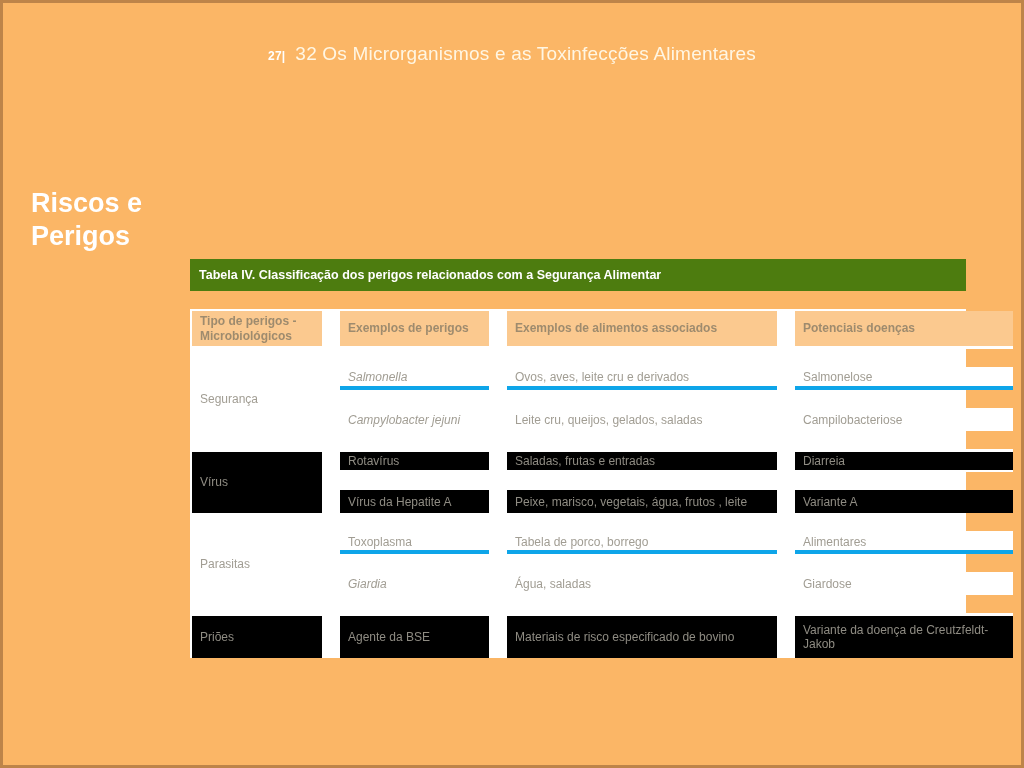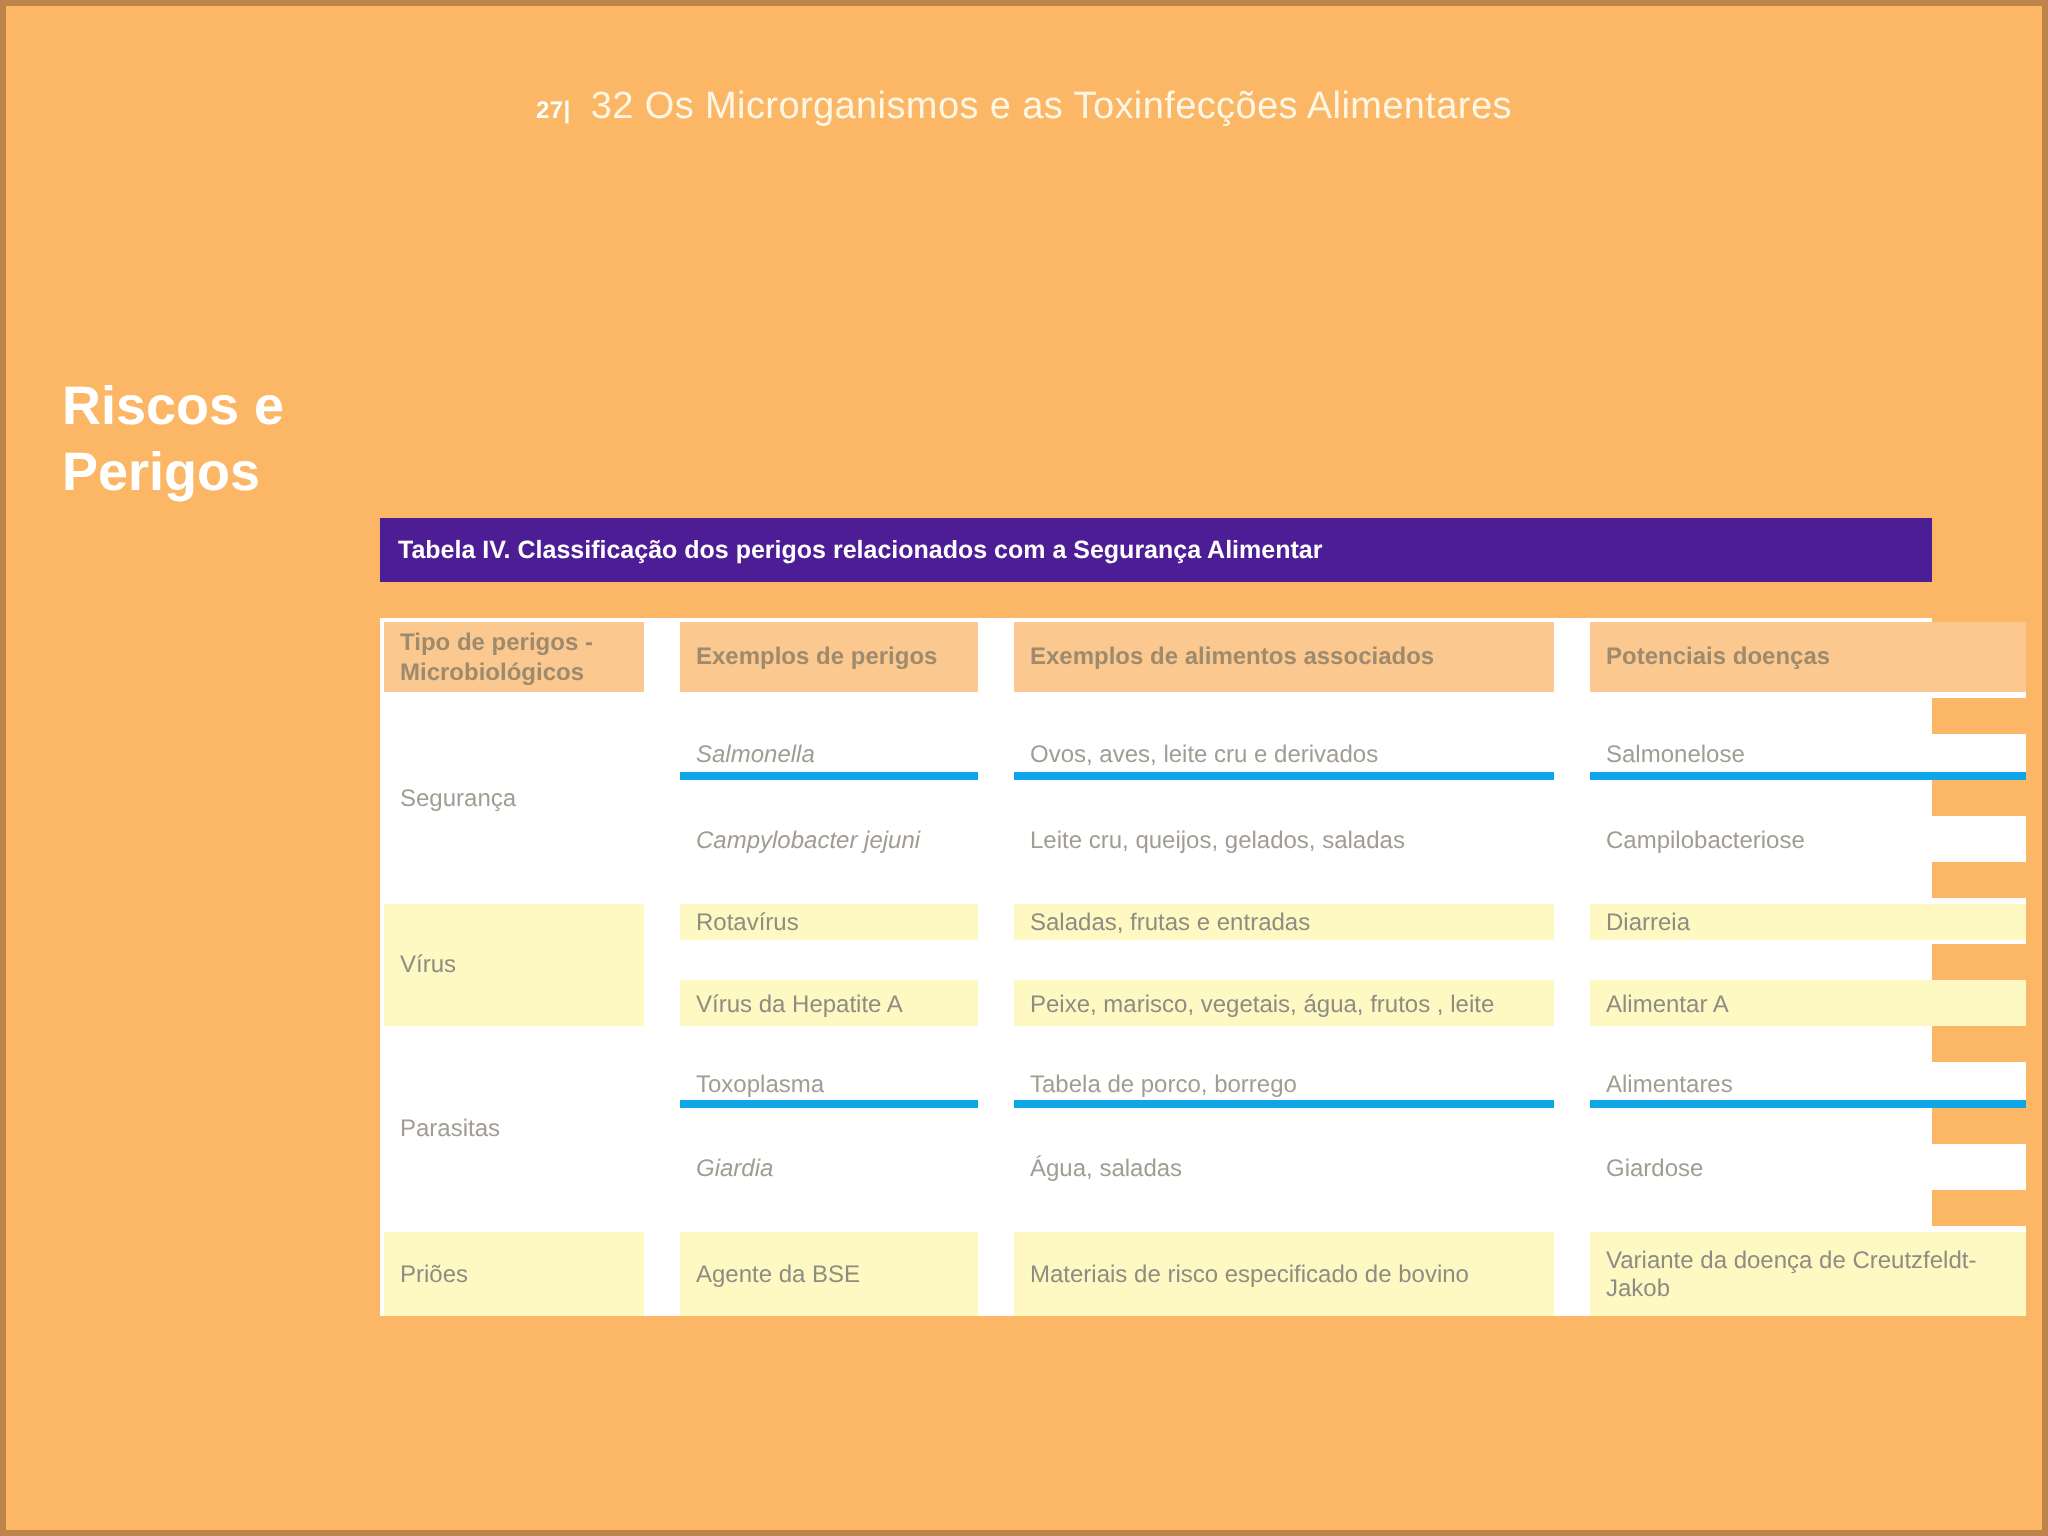--- a/index.html
+++ b/index.html
@@ -29,21 +29,21 @@
     position:absolute;left:28px;top:184px;width:160px;
     color:#ffffff;
     font-weight:bold;
     font-size:27px;
     line-height:1.22;
   }
   .table-zone{
     position:absolute;left:187px;top:256px;width:776px;
   }
   .caption-bar{
-    background:#4c1d95;
+    background:#4d7c0f;
     color:#ffffff;
     font-weight:bold;
     font-size:12.5px;
     height:32px;
     line-height:32px;
     padding-left:9px;
     box-sizing:border-box;
   }
   .grid{
     margin-top:18px;
@@ -66,21 +66,21 @@
     box-sizing:border-box;
   }
   .hdr{
     background:#fbc98f;
     color:#9e8b6e;
     font-weight:bold;
     border-bottom:3px solid #ffffff;
     line-height:1.25;
   }
   .tone-white{background:#ffffff;color:#a19d93;}
-  .tone-orange{background:#fef9c3;color:#8f8c83;}
+  .tone-orange{background:#000000;color:#8f8c83;}
   .sep-white{border-bottom:4px solid #0ea5e9;}
   .sep-orange{border-bottom:2px solid #ffffff;}
   .group-start{border-top:3px solid #ffffff;}
   .italic{font-style:italic;}
   .type-cell{line-height:1.2;}
 </style>
 </head>
 <body>
 
 <div class="slide-header">
@@ -102,21 +102,21 @@
       <div class="cell tone-white sep-white" style="grid-area: 2 / 4;">Salmonelose</div>
       <div class="cell tone-white italic" style="grid-area: 3 / 2;">Campylobacter jejuni</div>
       <div class="cell tone-white" style="grid-area: 3 / 3;">Leite cru, queijos, gelados, saladas</div>
       <div class="cell tone-white" style="grid-area: 3 / 4;">Campilobacteriose</div>
       <div class="cell tone-orange type-cell group-start" style="grid-area: 4 / 1 / span 2;">Vírus</div>
       <div class="cell tone-orange sep-orange group-start" style="grid-area: 4 / 2;">Rotavírus</div>
       <div class="cell tone-orange sep-orange group-start" style="grid-area: 4 / 3;">Saladas, frutas e entradas</div>
       <div class="cell tone-orange sep-orange group-start" style="grid-area: 4 / 4;">Diarreia</div>
       <div class="cell tone-orange" style="grid-area: 5 / 2;">Vírus da Hepatite A</div>
       <div class="cell tone-orange" style="grid-area: 5 / 3;">Peixe, marisco, vegetais, água, frutos , leite</div>
-      <div class="cell tone-orange" style="grid-area: 5 / 4;">Alimentar A</div>
+      <div class="cell tone-orange" style="grid-area: 5 / 4;">Variante A</div>
       <div class="cell tone-white type-cell group-start" style="grid-area: 6 / 1 / span 2;">Parasitas</div>
       <div class="cell tone-white sep-white group-start" style="grid-area: 6 / 2;">Toxoplasma</div>
       <div class="cell tone-white sep-white group-start" style="grid-area: 6 / 3;">Tabela de porco, borrego</div>
       <div class="cell tone-white sep-white group-start" style="grid-area: 6 / 4;">Alimentares</div>
       <div class="cell tone-white italic" style="grid-area: 7 / 2;">Giardia</div>
       <div class="cell tone-white" style="grid-area: 7 / 3;">Água, saladas</div>
       <div class="cell tone-white" style="grid-area: 7 / 4;">Giardose</div>
       <div class="cell tone-orange type-cell group-start" style="grid-area: 8 / 1 / span 1;">Priões</div>
       <div class="cell tone-orange group-start" style="grid-area: 8 / 2;">Agente da BSE</div>
       <div class="cell tone-orange group-start" style="grid-area: 8 / 3;">Materiais de risco especificado de bovino</div>

